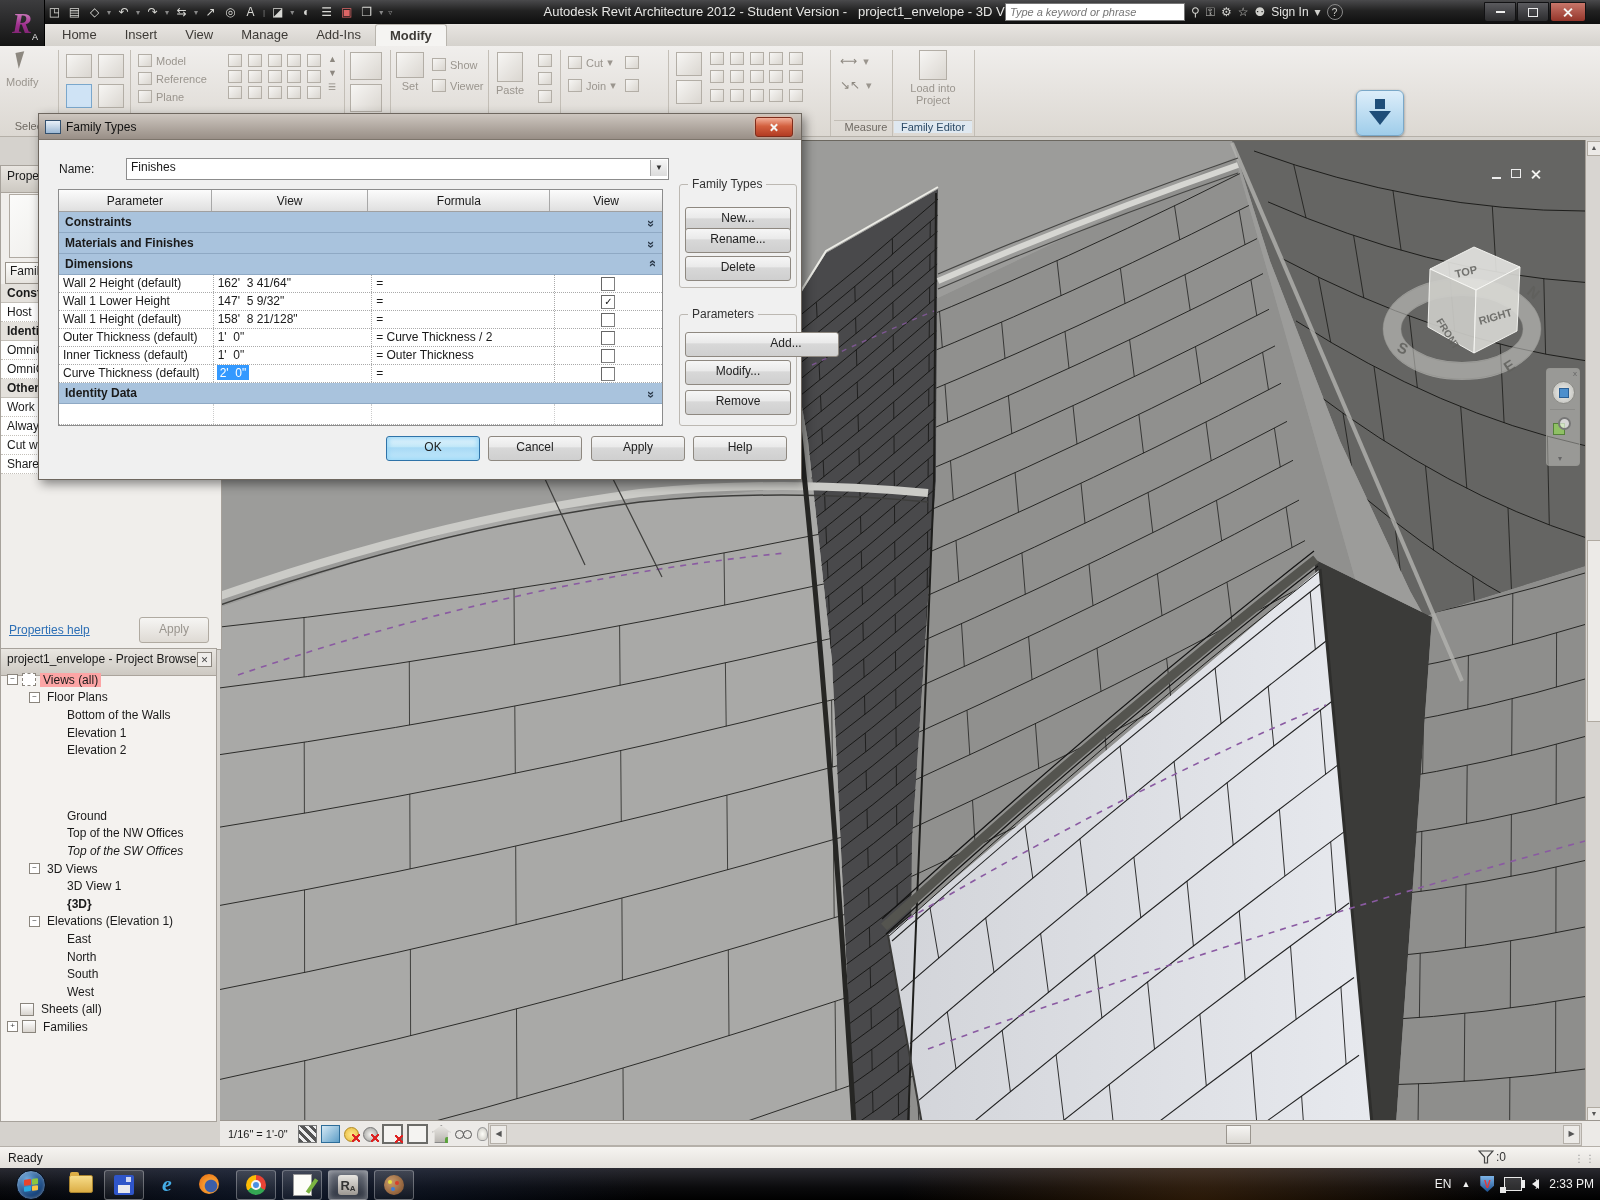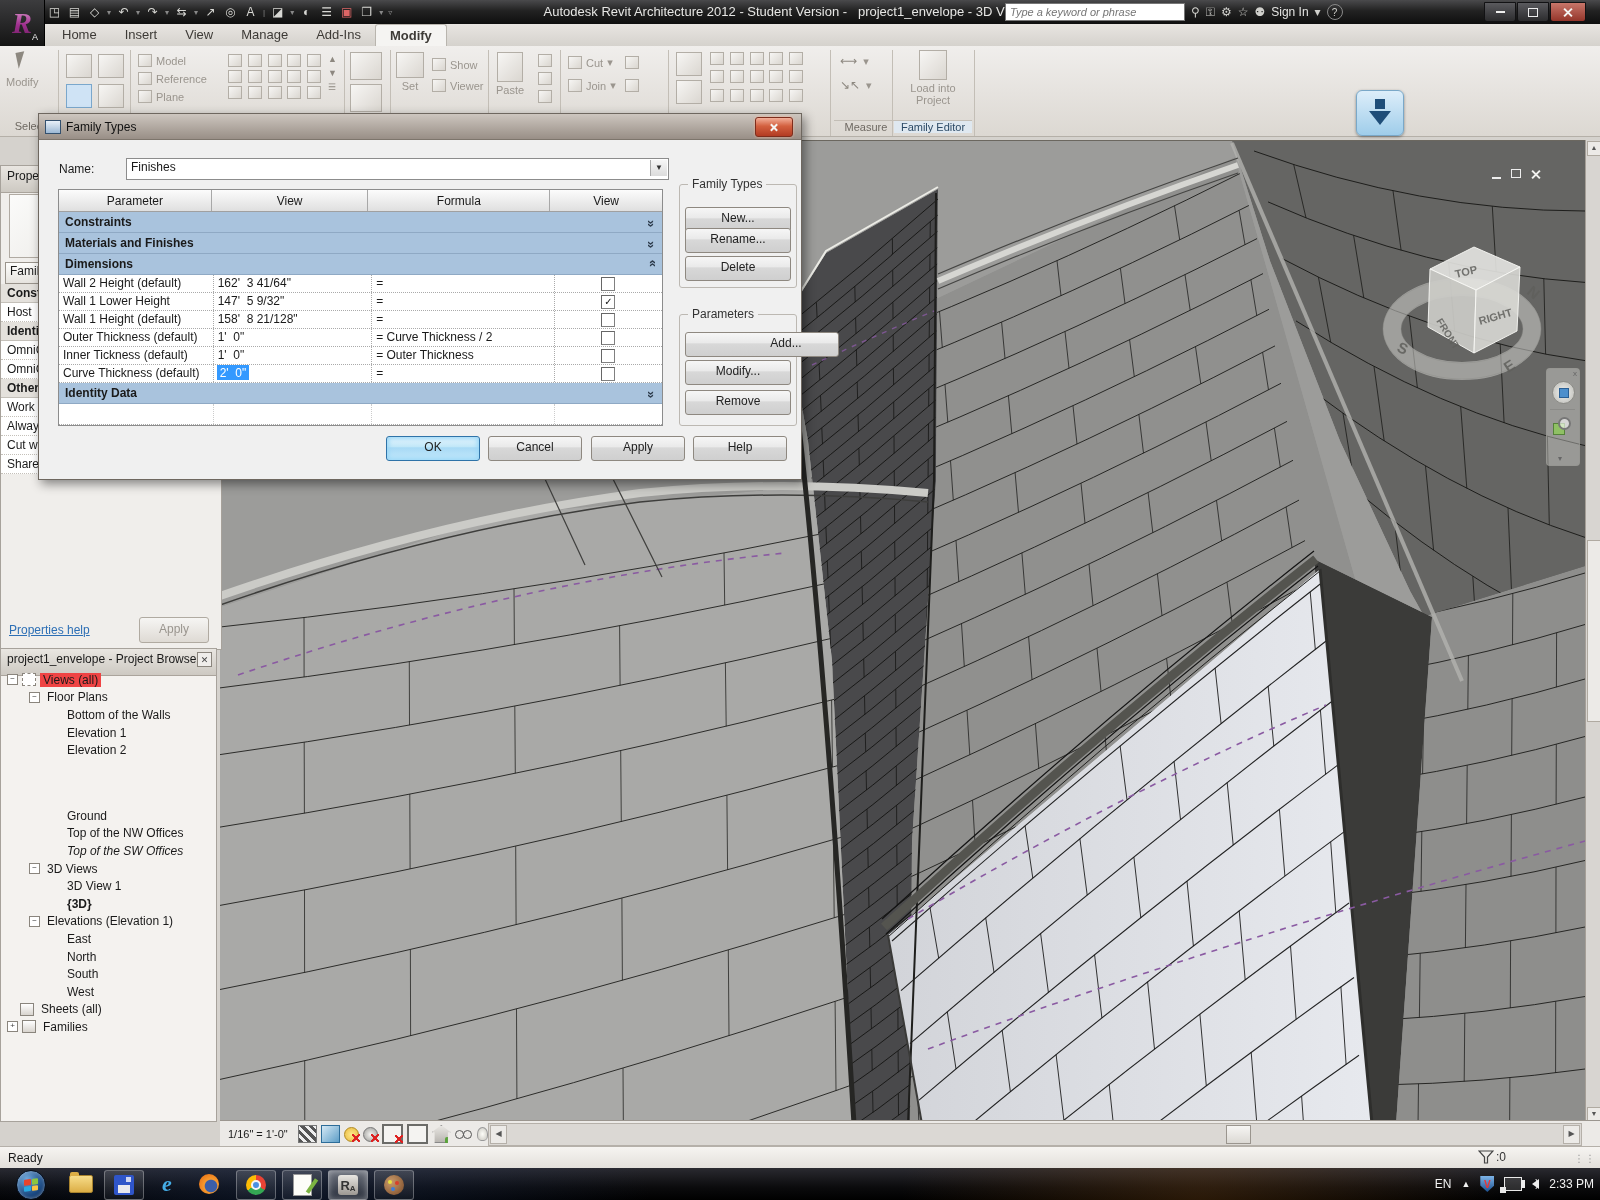--- a/index.html
+++ b/index.html
@@ -74,21 +74,21 @@
   .prow{height:18px;line-height:18px;padding-left:6px;border-bottom:1px dotted #c4c0b9;white-space:nowrap;overflow:hidden;background:#fff;}
   .prow.sec{background:#e4e1dc;font-weight:bold;border-bottom:1px solid #c4c0b9;}
   #props-foot{position:absolute;left:0;bottom:6px;width:220px;height:26px;}
   #props-help{position:absolute;left:8px;top:6px;color:#2d6fb5;text-decoration:underline;}
   #props-apply{position:absolute;right:12px;top:0;width:68px;height:24px;border:1px solid #b0aaa1;border-radius:3px;
      background:linear-gradient(#f6f5f3,#dedad4);color:#9a958e;text-align:center;line-height:22px;}
   #browser{left:0;top:648px;width:215px;height:472px;background:#f4f2ef;border:1px solid #a7a29b;}
   #tree{position:absolute;left:2px;top:22px;width:210px;}
   .titem{height:17.6px;display:flex;align-items:center;white-space:nowrap;font-size:12px;}
   .titem .lbl{padding:0 3px;}
-  .titem.sel .lbl{background:#ef4444;}
+  .titem.sel .lbl{background:#fca5a5;}
   .titem.bold .lbl{font-weight:bold;}
   .exp{width:9px;height:9px;border:1px solid #8a857d;background:#fff;font-size:8px;line-height:7px;text-align:center;color:#444;margin-right:4px;flex:none;}
   .ticon{width:12px;height:11px;border:1px solid #8a857d;background:linear-gradient(#fff,#d8d4ce);margin-right:4px;flex:none;}
   .ticon.views{border-style:dashed;background:#fff;}
   .browser-x{position:absolute;right:4px;top:3px;width:13px;height:13px;border:1px solid #8a857d;background:#efedea;
      display:flex;align-items:center;justify-content:center;font-size:9px;color:#444;}
   
   #dlg{left:38px;top:113px;width:762px;height:365px;background:#f0f0f0;border:1px solid #6e675f;
      box-shadow:3px 4px 10px rgba(0,0,0,.45);z-index:20;}
   #dlg-title{height:25px;background:linear-gradient(#cdc6bf,#a89f97 70%,#998f87);border-bottom:1px solid #7d756c;

